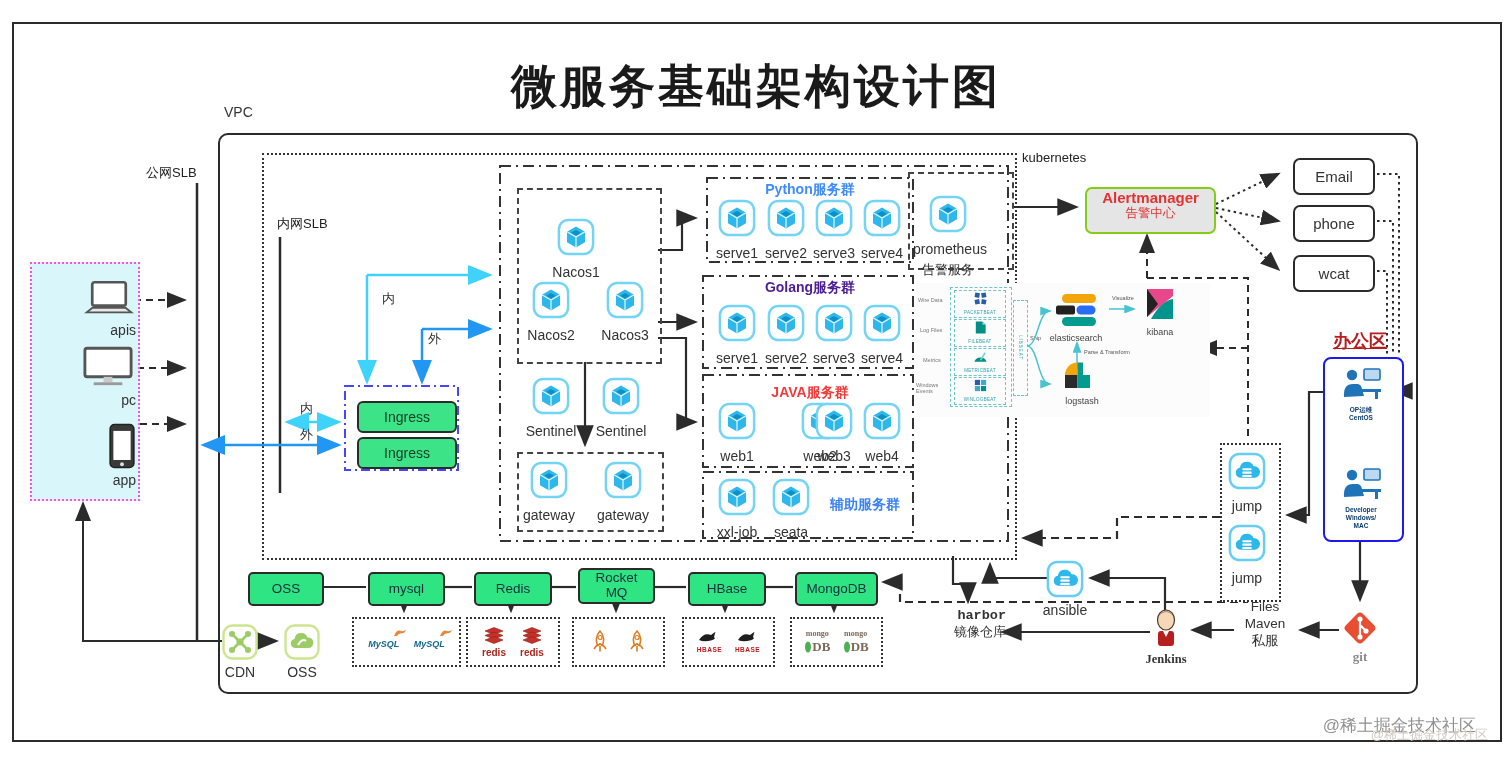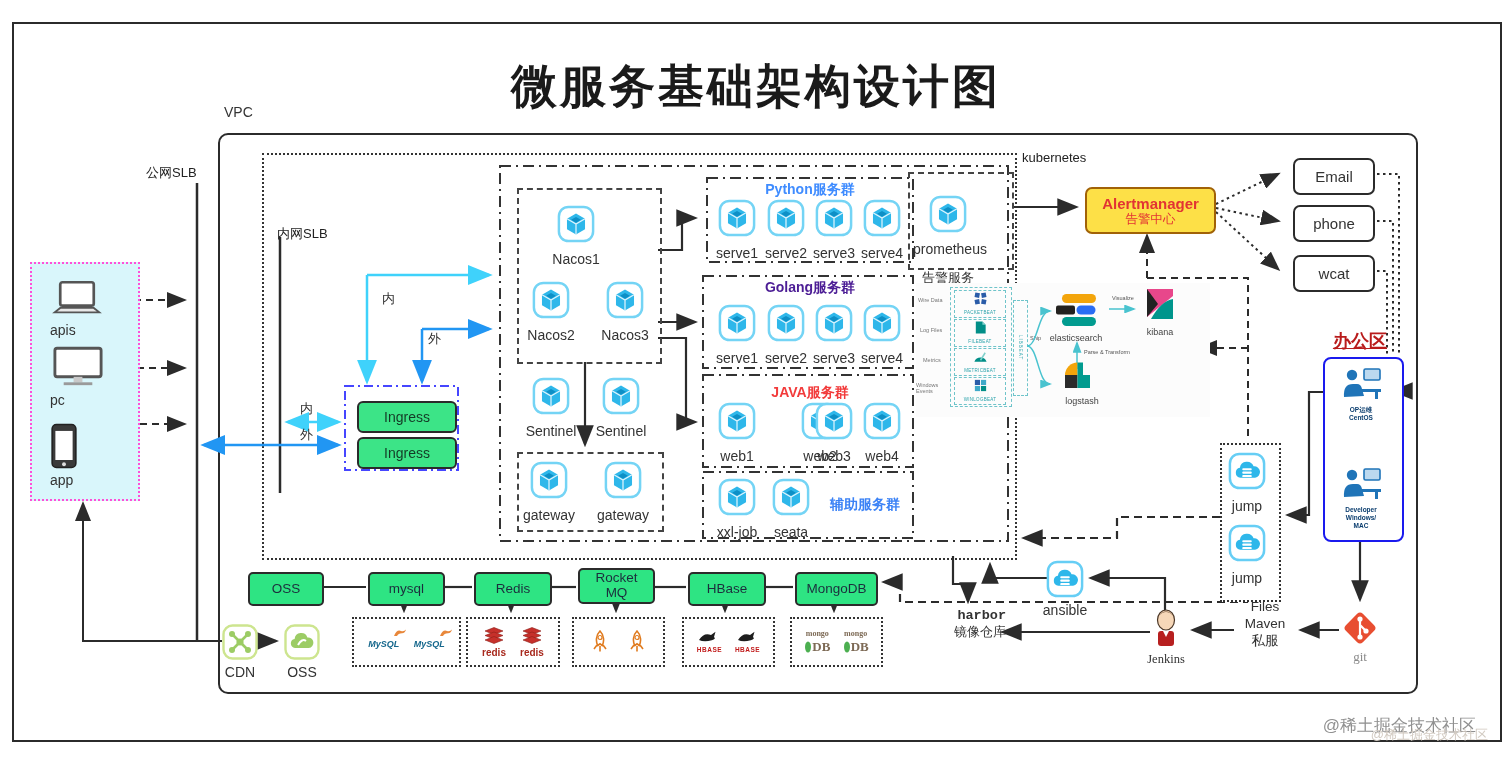--- a/index.html
+++ b/index.html
@@ -12,53 +12,53 @@
   .vpc-box{left:218px;top:133px;width:1196px;height:557px;border:2px solid #2b2b2b;border-radius:10px;z-index:0;}
   .k8s-box{left:262px;top:153px;width:751px;height:403px;border:2px dotted #333;z-index:0;}
   .devices-box{left:30px;top:262px;width:106px;height:235px;border:2px dotted #ff4fd8;background:#d9f6fb;z-index:1;}
   .nacos-box{left:517px;top:188px;width:141px;height:172px;border:2px dashed #444;z-index:1;}
   .gateway-box{left:517px;top:452px;width:143px;height:76px;border:2px dashed #444;z-index:1;}
   .prom-box{left:908px;top:172px;width:102px;height:94px;border:2px dashed #444;z-index:1;}
   .jump-box{left:1220px;top:443px;width:57px;height:155px;border:2px dotted #333;z-index:2;background:#fff;}
   .office-box{left:1323px;top:357px;width:77px;height:181px;border:2px solid #1a1aee;border-radius:8px;z-index:2;background:#fff;}
   .notify-box{width:78px;height:33px;border:2px solid #2b2b2b;border-radius:7px;background:#fff;
               display:flex;align-items:center;justify-content:center;font-size:15px;z-index:2;}
-  .alert-box{left:1085px;top:187px;width:127px;height:43px;border:2px solid #a16207;border-radius:7px;background:#fde047;
-             display:flex;flex-direction:column;align-items:center;justify-content:center;color:#e23333;z-index:2;}
+  .alert-box{left:1085px;top:187px;width:127px;height:43px;border:2px solid #84cc16;border-radius:7px;background:#e5e5e5;
+             display:flex;flex-direction:column;align-items:center;justify-content:flex-start;color:#e23333;z-index:2;}
   .alert-box .l1{font-size:15px;font-weight:bold;line-height:17px;}
   .alert-box .l2{font-size:12.5px;line-height:14px;}
   
   .lbl{font-size:14px;color:#333;white-space:nowrap;}
   .lbl13{font-size:13px;color:#222;white-space:nowrap;}
   .title{left:0;top:56px;width:1512px;text-align:center;font-size:46px;font-weight:900;color:#1a1a1a;letter-spacing:3px;z-index:2;}
   .flow-lbl{font-size:13px;color:#333;z-index:2;}
   .group-title{font-size:14px;font-weight:bold;text-align:center;z-index:2;white-space:nowrap;}
   
   .node{position:absolute;width:70px;text-align:center;z-index:2;}
   .node .nlbl{font-size:14px;color:#333;margin-top:4px;white-space:nowrap;}
   
   .green-btn{position:absolute;background:#3ce487;border:2px solid #2b2b2b;border-radius:6px;
              display:flex;align-items:center;justify-content:center;font-size:14px;color:#143a26;z-index:2;}
   .store-btn{position:absolute;background:#2ee483;border:2px solid #2b2b2b;border-radius:5px;
              display:flex;align-items:center;justify-content:center;text-align:center;
              font-size:13.5px;color:#1c2e3d;line-height:1.1;z-index:2;}
   .inst-box{position:absolute;border:2px dotted #333;z-index:2;display:flex;align-items:center;justify-content:space-evenly;background:#fff;}
   
-  .dev-item{position:absolute;width:106px;text-align:left;z-index:2;margin-left:20px;}
+  .dev-item{position:absolute;width:106px;text-align:right;z-index:2;}
   
   .elk-panel{left:916px;top:283px;width:294px;height:134px;background:#fcfcfc;z-index:2;}
   .elk-src{position:absolute;font-size:5.5px;color:#777;white-space:nowrap;}
   .beat-cell{position:absolute;width:50px;height:26px;border:1px dashed #6fc4ca;text-align:center;}
   .beat-lbl{font-size:4.5px;color:#2ba3ab;letter-spacing:.3px;}
   .elk-tag{position:absolute;font-size:5.5px;color:#555;white-space:nowrap;}
   .elk-name{position:absolute;font-size:9px;color:#444;text-align:center;white-space:nowrap;}
   
   .harbor-t1{font-size:13.5px;font-weight:bold;font-family:"Liberation Mono","DejaVu Sans Mono",monospace;}
   .harbor-t2{font-size:13px;font-family:"Liberation Serif","DejaVu Serif",serif;}
-  .serif-b{font-family:"Liberation Serif","DejaVu Serif",serif;font-weight:normal;}
+  .serif-b{font-family:"Liberation Serif","DejaVu Serif",serif;font-weight:bold;}
   .tiny-blue{font-size:6.5px;font-weight:bold;color:#0a3d6e;line-height:8px;white-space:nowrap;}
   .office-title{font-size:18px;color:#b91c1c;text-decoration:underline;font-weight:bold;z-index:2;text-align:center;}
   
   .mysql-cell{position:relative;text-align:center;}
   .mysql-word{font-size:9px;font-weight:bold;font-style:italic;color:#15678c;}
   .redis-cell,.hbase-cell,.mongo-cell{text-align:center;line-height:1;}
   .redis-word{font-size:10px;font-weight:bold;color:#a8291d;display:block;margin-top:1px;}
   .hbase-word{font-size:6.5px;font-weight:bold;color:#c11b1b;letter-spacing:.5px;display:block;margin-top:1px;}
   .mongo-top{font-size:8px;font-weight:bold;color:#7d6a55;font-family:"Liberation Serif","DejaVu Serif",serif;display:block;}
   .mongo-bottom{font-size:13px;font-weight:bold;color:#7d6a55;font-family:"Liberation Serif","DejaVu Serif",serif;}
@@ -296,21 +296,21 @@
   </svg>
 
   <div class="abs outer-frame"></div>
   <div class="abs vpc-box"></div>
   <div class="abs k8s-box"></div>
 
   <div class="abs title">微服务基础架构设计图</div>
   <div class="abs lbl z2" style="left:224px;top:104px;font-size:14px">VPC</div>
   <div class="abs lbl13 z2" style="left:1022px;top:150px">kubernetes</div>
   <div class="abs lbl13 z2" style="left:146px;top:164px">公网SLB</div>
-  <div class="abs lbl13 z2" style="left:277px;top:225px">内网SLB</div>
+  <div class="abs lbl13 z2" style="left:277px;top:215px">内网SLB</div>
 
   <div class="abs devices-box"></div>
   <div class="dev-item" style="left:30px;top:280px">
     <svg width="54" height="38">
         <use href="#laptop"></use>
       </svg>
     <div class="lbl">apis</div>
   </div>
   <div class="dev-item" style="left:30px;top:422px">
     <svg width="28" height="48">
@@ -329,21 +329,21 @@
   <div class="abs flow-lbl" style="left:428px;top:330px">外</div>
   <div class="abs flow-lbl" style="left:300px;top:400px">内</div>
   <div class="abs flow-lbl" style="left:300px;top:426px">外</div>
 
   <div class="green-btn" style="left:357px;top:401px;width:96px;height:28px">Ingress</div>
   <div class="green-btn" style="left:357px;top:437px;width:96px;height:28px">Ingress</div>
 
   <div class="abs nacos-box"></div>
   <div class="abs gateway-box"></div>
 
-  <div class="node" style="left:541px;top:205px"><svg width="38" height="38">
+  <div class="node" style="left:541px;top:218px"><svg width="38" height="38">
         <use href="#cube"></use>
       </svg><div class="nlbl">Nacos1</div></div>
   <div class="node" style="left:516px;top:281px"><svg width="38" height="38">
         <use href="#cube"></use>
       </svg><div class="nlbl">Nacos2</div></div>
   <div class="node" style="left:590px;top:281px"><svg width="38" height="38">
         <use href="#cube"></use>
       </svg><div class="nlbl">Nacos3</div></div>
   <div class="node" style="left:516px;top:377px"><svg width="38" height="38">
         <use href="#cube"></use>
@@ -407,21 +407,21 @@
   <div class="node" style="left:756px;top:478px"><svg width="38" height="38">
         <use href="#cube"></use>
       </svg><div class="nlbl">seata</div></div>
 
   <div class="abs prom-box"></div>
   <div class="node" style="left:913px;top:195px">
     <svg width="38" height="38">
         <use href="#cube"></use>
       </svg>
     <div class="nlbl">prometheus</div>
-    <div class="nlbl" style="margin-top:12px;font-size:13px">告警服务</div>
+    <div class="nlbl" style="margin-top:4px;font-size:13px">告警服务</div>
   </div>
 
   <div class="abs alert-box">
     <div class="l1">Alertmanager</div>
     <div class="l2">告警中心</div>
   </div>
   <div class="abs notify-box" style="left:1293px;top:158px">Email</div>
   <div class="abs notify-box" style="left:1293px;top:205px">phone</div>
   <div class="abs notify-box" style="left:1293px;top:255px">wcat</div>
 

